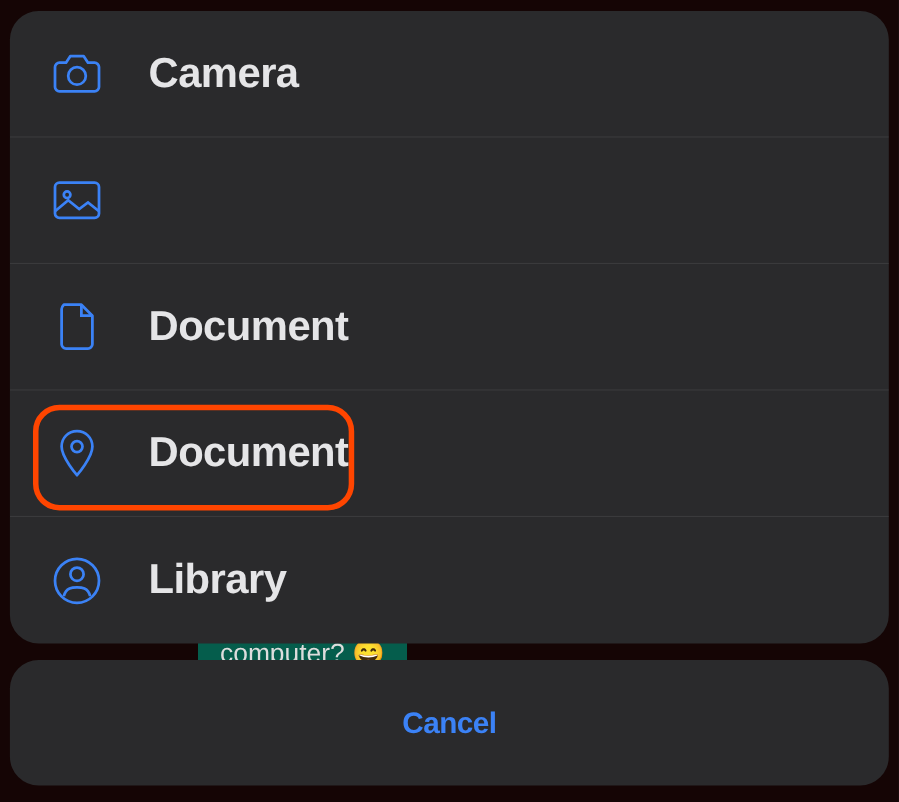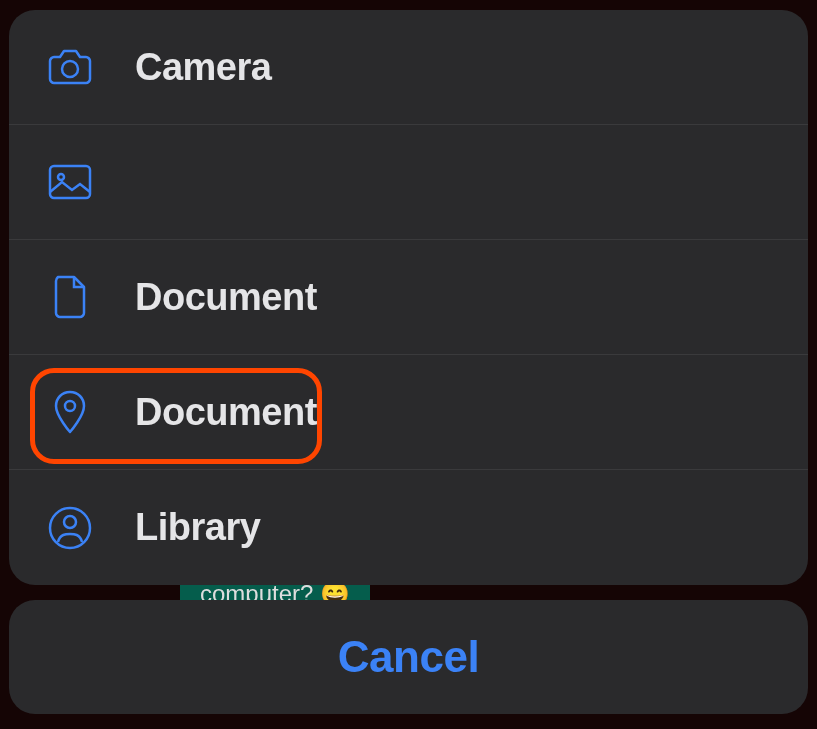--- a/index.html
+++ b/index.html
@@ -92,21 +92,21 @@
       height: 114px;
       background: #2a2a2c;
       border-radius: 26px;
       display: flex;
       align-items: center;
       justify-content: center;
       cursor: pointer;
     }
     .cancel-label {
       color: #3b82f6;
-      font-size: 44px;
+      font-size: 27px;
       font-weight: 700;
       letter-spacing: -0.5px;
       text-align: center;
     }
   </style>
 </head>
 <body>
 
 <div class="bg-chat">
   <div class="bg-bubble">

